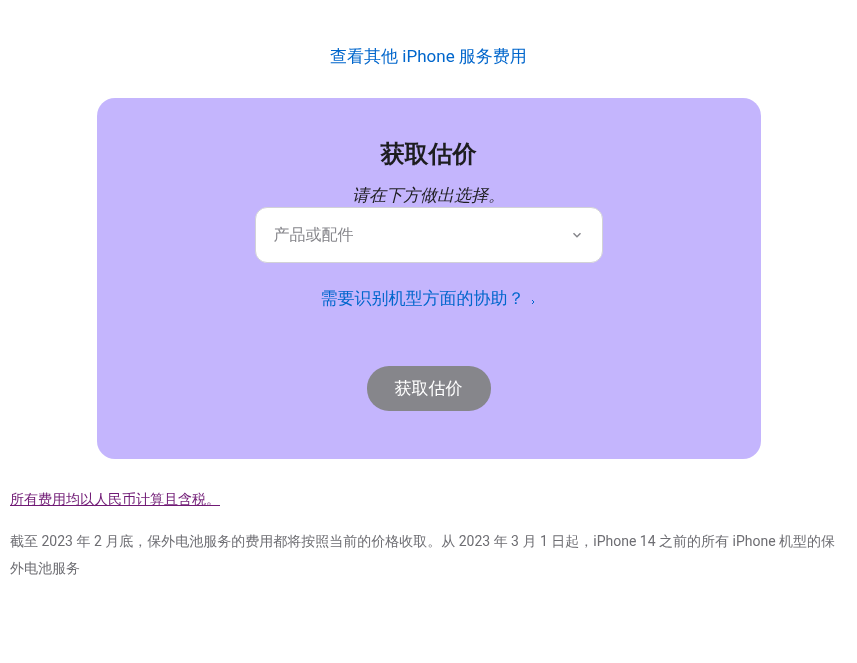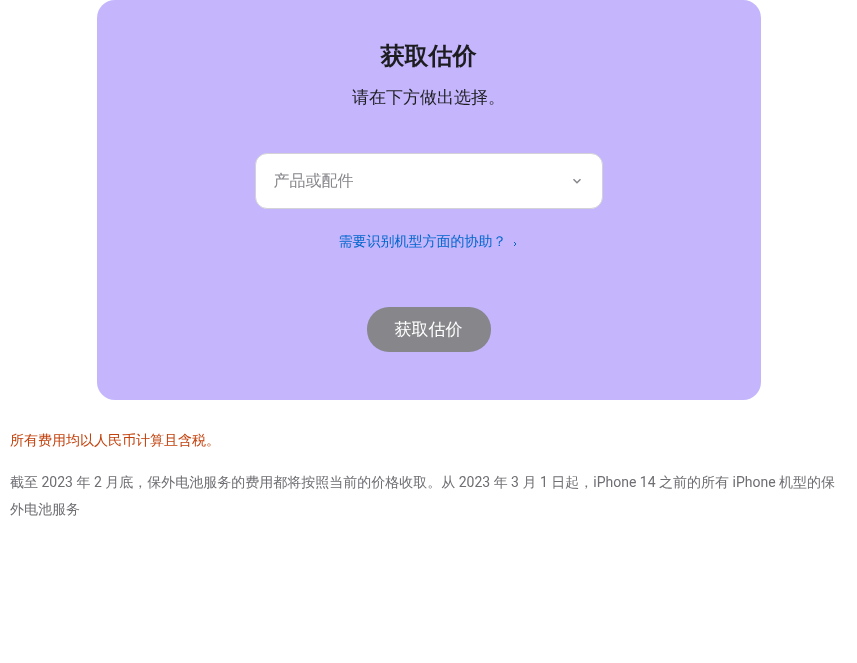--- a/index.html
+++ b/index.html
@@ -36,21 +36,21 @@
     }
     .card-title {
       font-size: 24px;
       font-weight: 600;
       color: #1d1d1f;
       margin-bottom: 14px;
     }
     .card-subtitle {
       font-size: 17px;
       color: #1d1d1f;
-      margin-bottom: 44px;
+      font-style: italic;
     }
     .select-wrapper {
       position: relative;
       width: 348px;
       margin: 0 auto 22px auto;
     }
     .select-box {
       width: 100%;
       height: 56px;
       background: #ffffff;
@@ -73,21 +73,21 @@
       transform: translateY(-50%);
       color: #86868b;
     }
     .chevron svg {
       width: 14px;
       height: 14px;
       display: block;
     }
     .help-link {
       color: #0066cc;
-      font-size: 14px;
+      font-size: 17px;
       text-decoration: none;
       display: inline-flex;
       align-items: flex-end;
       gap: 4px;
       margin-top: 2px;
       margin-bottom: 56px;
     }
     .help-link .chev-right svg {
       width: 8px;
       height: 8px;
@@ -100,34 +100,38 @@
       padding: 11px 28px;
       font-size: 17px;
       cursor: default;
     }
     .footer-notes {
       margin-top: 28px;
       padding: 0 2px;
     }
     .footer-line {
       font-size: 14px;
-      color: #c2410c;
+      color: #701a75;
       line-height: 1.8;
       margin-bottom: 16px;
+      text-decoration: underline;
     }
     .footer-line2 {
       font-size: 14px;
       color: #6e6e73;
       line-height: 1.9;
     }
   </style>
 </head>
 <body>
 
 <div class="page">
+  <div class="top-link">
+    <a href="#">查看其他 iPhone 服务费用</a>
+  </div>
 
   <div class="card">
     <h2 class="card-title">获取估价</h2>
     <p class="card-subtitle">请在下方做出选择。</p>
 
     <div class="select-wrapper">
       <div class="select-box">
         <span class="select-placeholder">产品或配件</span>
         <span class="chevron">
           <svg viewBox="0 0 24 24" fill="none" stroke="currentColor" stroke-width="2.5">

